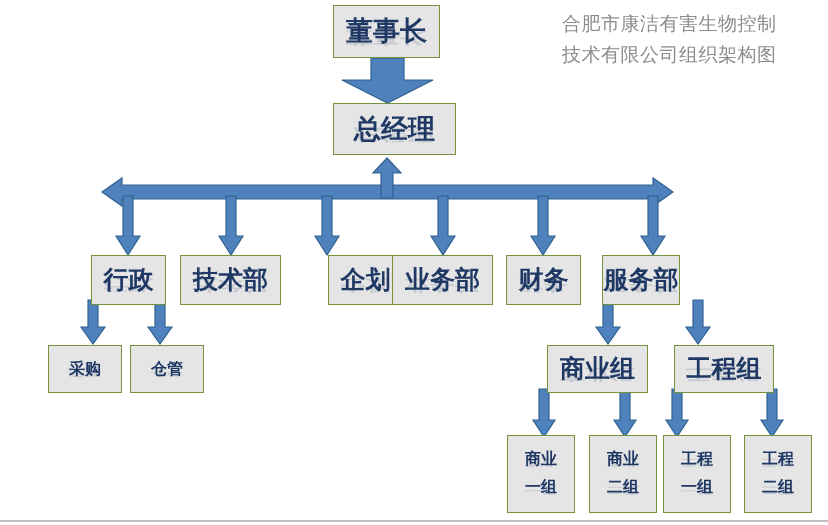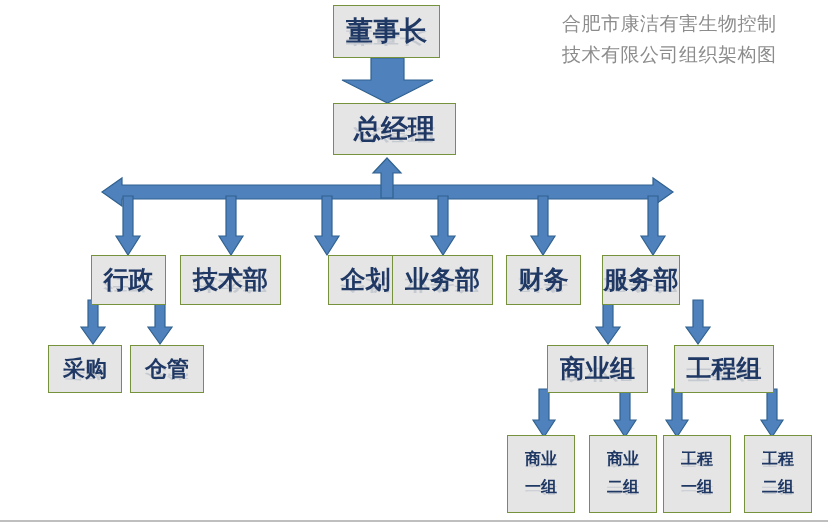--- a/index.html
+++ b/index.html
@@ -51,21 +51,21 @@
     position: absolute;
     left: 0; right: 0;
     top: 100%;
     transform: scaleY(-0.62);
     transform-origin: top center;
     color: rgba(31,56,100,0.16);
     pointer-events: none;
   }
   .node.big .txt { font-size: 27px; }
   .node.mid .txt { font-size: 25px; }
-  .node.sml .txt { font-size: 22px; }
+  .node.sml .txt { font-size: 16px; }
   .node.tiny .txt { font-size: 16px; }
   .node.two-line { justify-content: space-around; padding: 9px 0 11px; }
   .node.two-line .txt { line-height: 1; }
 
   
   .arrow {
     position: absolute;
     z-index: 3;
   }
   .arrow svg { display: block; overflow: visible; }

